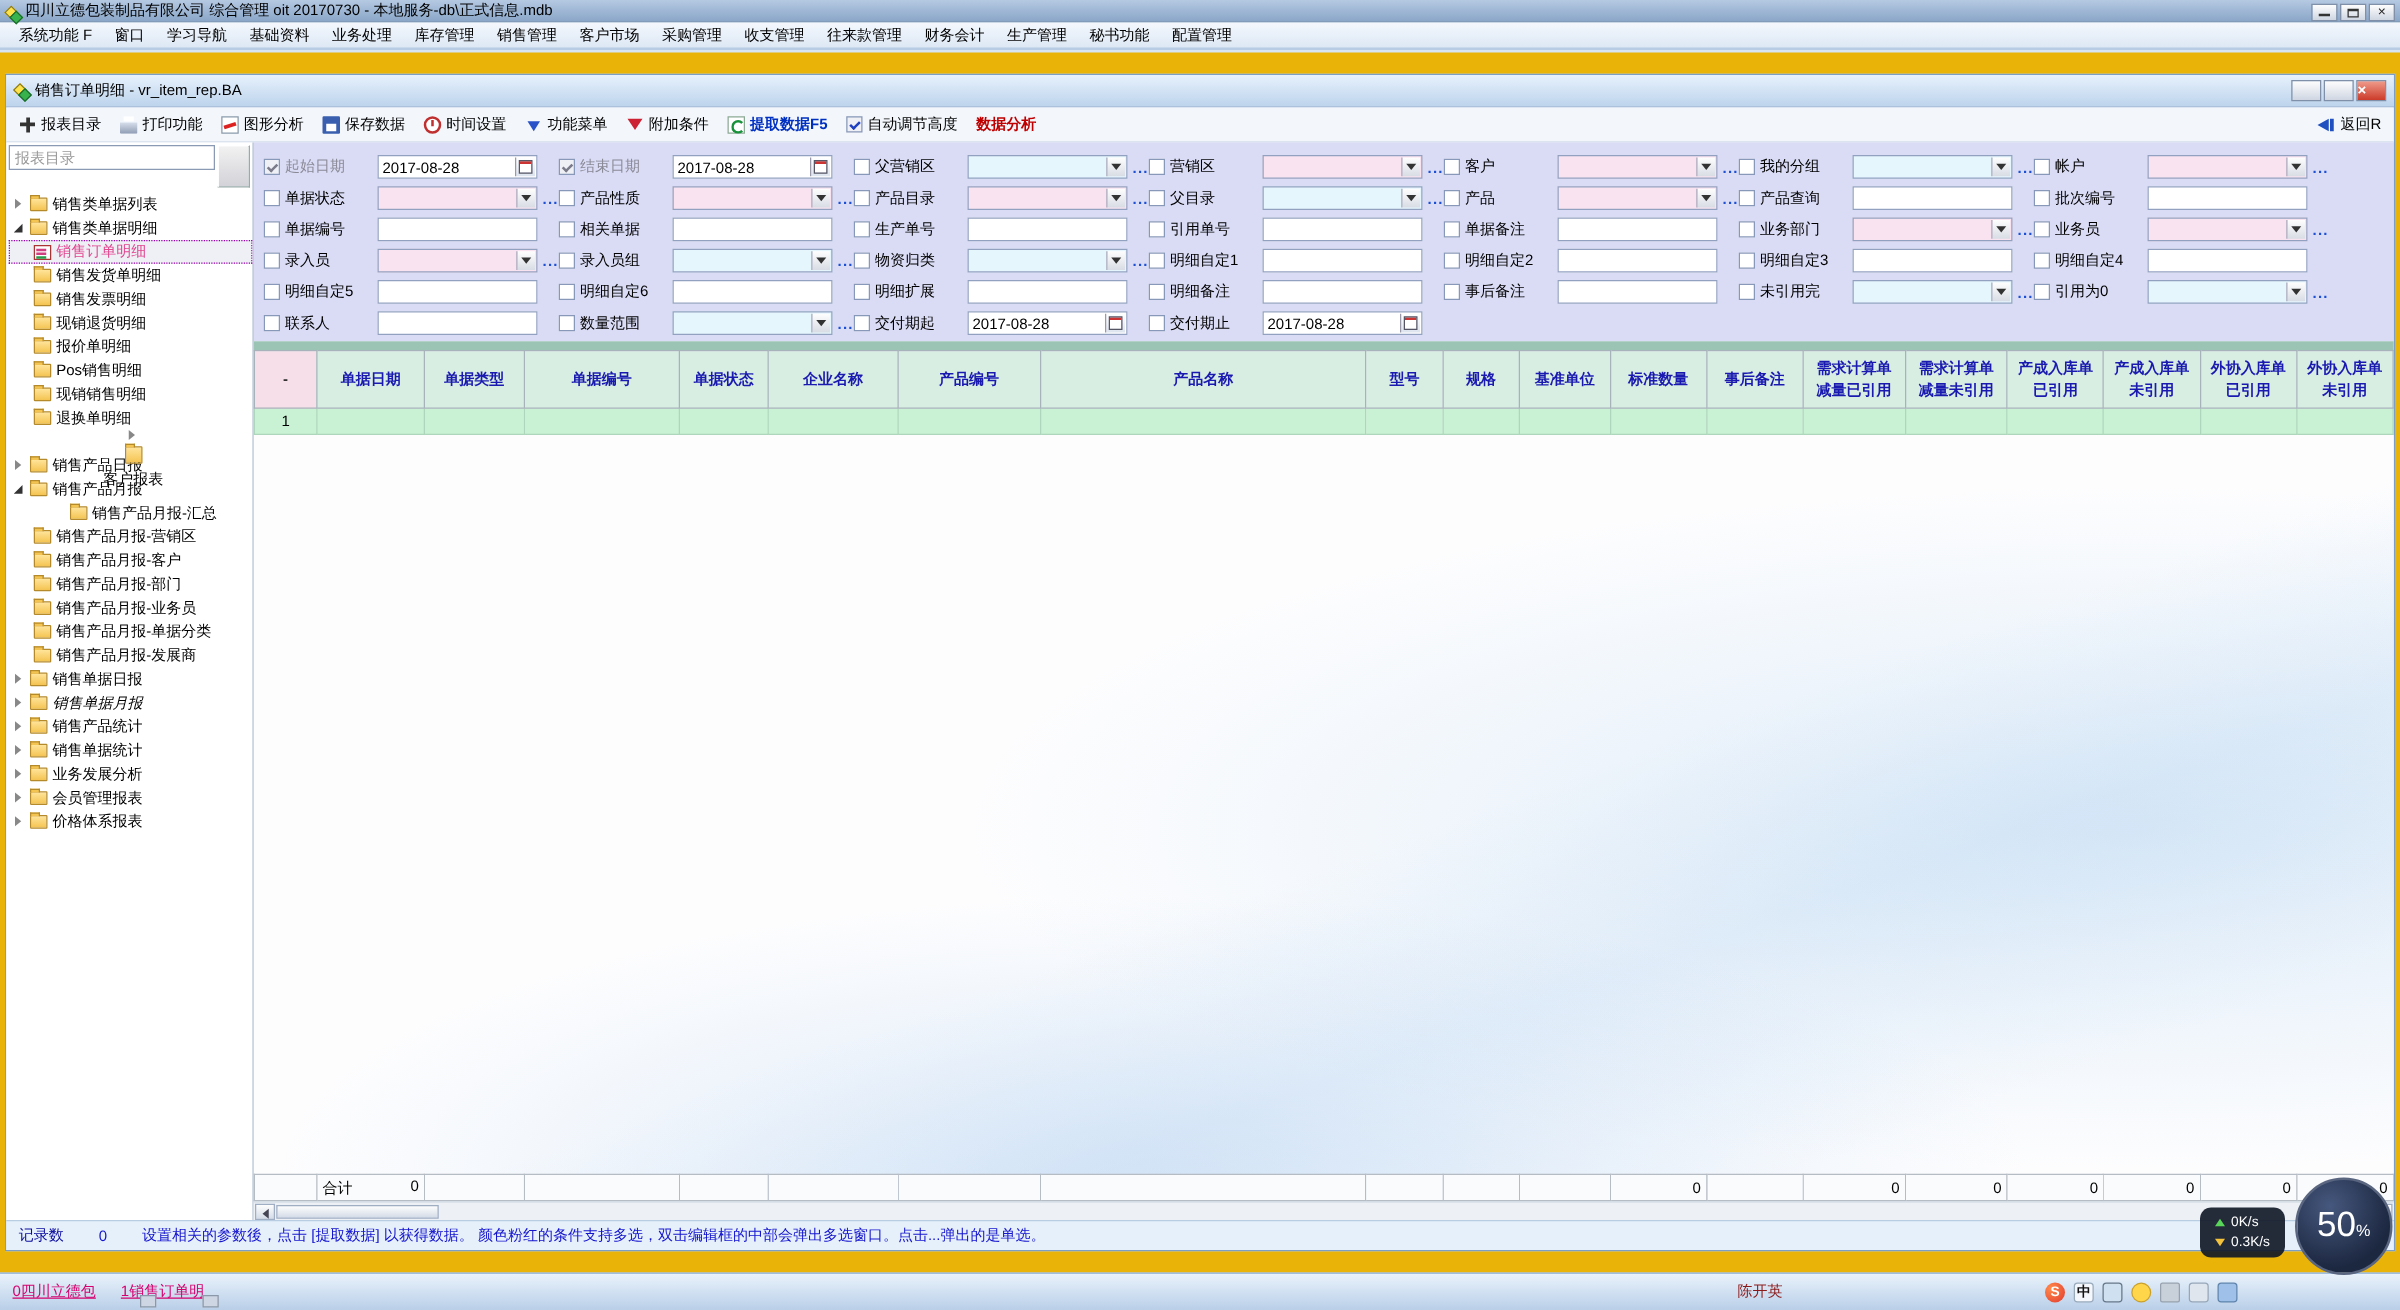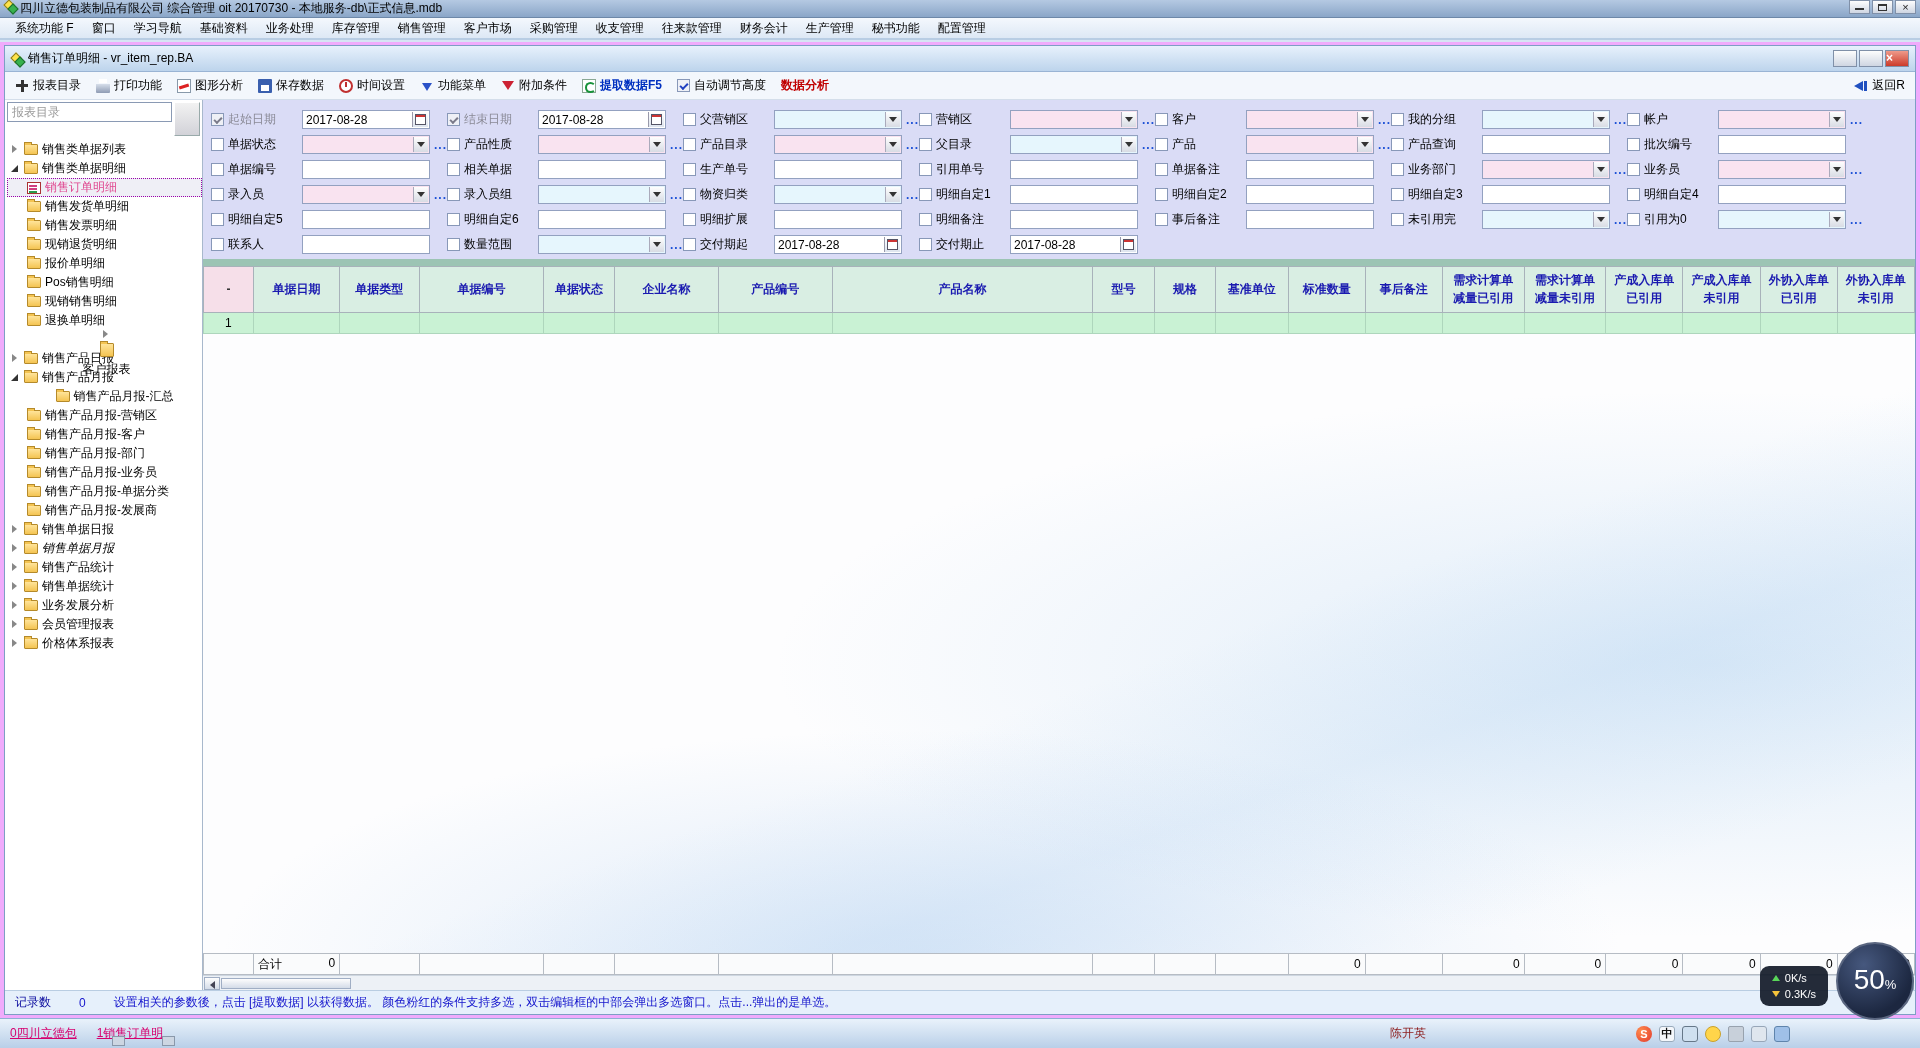--- a/index.html
+++ b/index.html
@@ -1,34 +1,34 @@
 <!DOCTYPE html>
 <html><head>
 <meta charset="utf-8">
 <style>
   *{box-sizing:border-box;margin:0;padding:0}
   body{width:1920px;height:1048px;overflow:hidden;font-family:"Liberation Sans","DejaVu Sans",sans-serif;font-size:12px;color:#000;background:#d6e4f4}
   .screen{position:relative;width:1920px;height:1048px;overflow:hidden}
 
   
-  .titlebar{height:18px;background:linear-gradient(#b5c9e2,#8aa6c8);display:flex;align-items:flex-start;padding:0 4px;gap:4px;border-bottom:1px solid #6d88a8}
+  .titlebar{height:18px;background:linear-gradient(#b5c9e2,#8aa6c8);display:flex;align-items:flex-end;padding:0 4px;gap:4px;border-bottom:1px solid #6d88a8}
   .appicon{width:12px;height:12px;position:relative;flex:0 0 12px}
   .appicon::before{content:"";position:absolute;left:1px;top:1px;width:6px;height:6px;background:#ffe34a;border:1px solid #8a7a20;transform:rotate(45deg)}
   .appicon::after{content:"";position:absolute;left:5px;top:5px;width:6px;height:6px;background:#37b24d;border:1px solid #1d6b2e;transform:rotate(45deg)}
   .tb-title{flex:1;white-space:nowrap;overflow:hidden}
   .wbtns{display:flex;gap:2px}
   .wbtn{width:21px;height:14px;background:linear-gradient(#fdfdfd,#cfd6e2);border:1px solid #8090a8;position:relative}
   .wbtn .g-min{position:absolute;left:5px;bottom:3px;width:9px;height:2px;background:#333}
   .wbtn .g-max{position:absolute;left:5px;top:3px;width:9px;height:7px;border:1px solid #333;border-top-width:2px}
   .wbtn .g-close{position:absolute;left:0;top:0;right:0;bottom:0;display:flex;align-items:center;justify-content:center;font-size:11px;line-height:1;color:#222}
   .menubar{height:22px;background:linear-gradient(#f4f8fd,#dde8f5);display:flex;align-items:center;padding:0 6px;border-bottom:2px solid #b8cde4}
   .menu-item{padding:14px 9px;white-space:nowrap}
 
   
-  .app-body{position:absolute;top:42px;bottom:30px;left:0;right:0;background:#f0abfc;padding:3px 4px}
+  .app-body{position:absolute;top:42px;bottom:30px;left:0;right:0;background:#eab308;padding:17px 4px}
   .mdi{height:100%;display:flex;flex-direction:column;border:1px solid #7d9ec4;background:#eef3fa;box-shadow:inset 0 0 0 1px #dce8f5}
   .mdi-title{height:26px;background:linear-gradient(#e7f1fc,#bdd4ec);display:flex;align-items:center;gap:5px;padding:0 6px;border-bottom:1px solid #9ab4d4}
   .mdi-title .t{flex:1}
   .mdi-btn{width:24px;height:17px;background:linear-gradient(#fdfdfd,#cfd6e2);border:1px solid #8090a8;position:relative}
   .mdi-btn.close{background:linear-gradient(#ef9a8a,#cc3b2a)}
   .mdi-btn.close .g-close{color:#fff;font-weight:bold}
 
   
   .toolbar{height:28px;display:flex;align-items:center;gap:15px;padding:0 10px;background:#f3f7fc;border-bottom:1px solid #d4deea}
   .tbtn{display:flex;align-items:center;gap:4px;white-space:nowrap}

